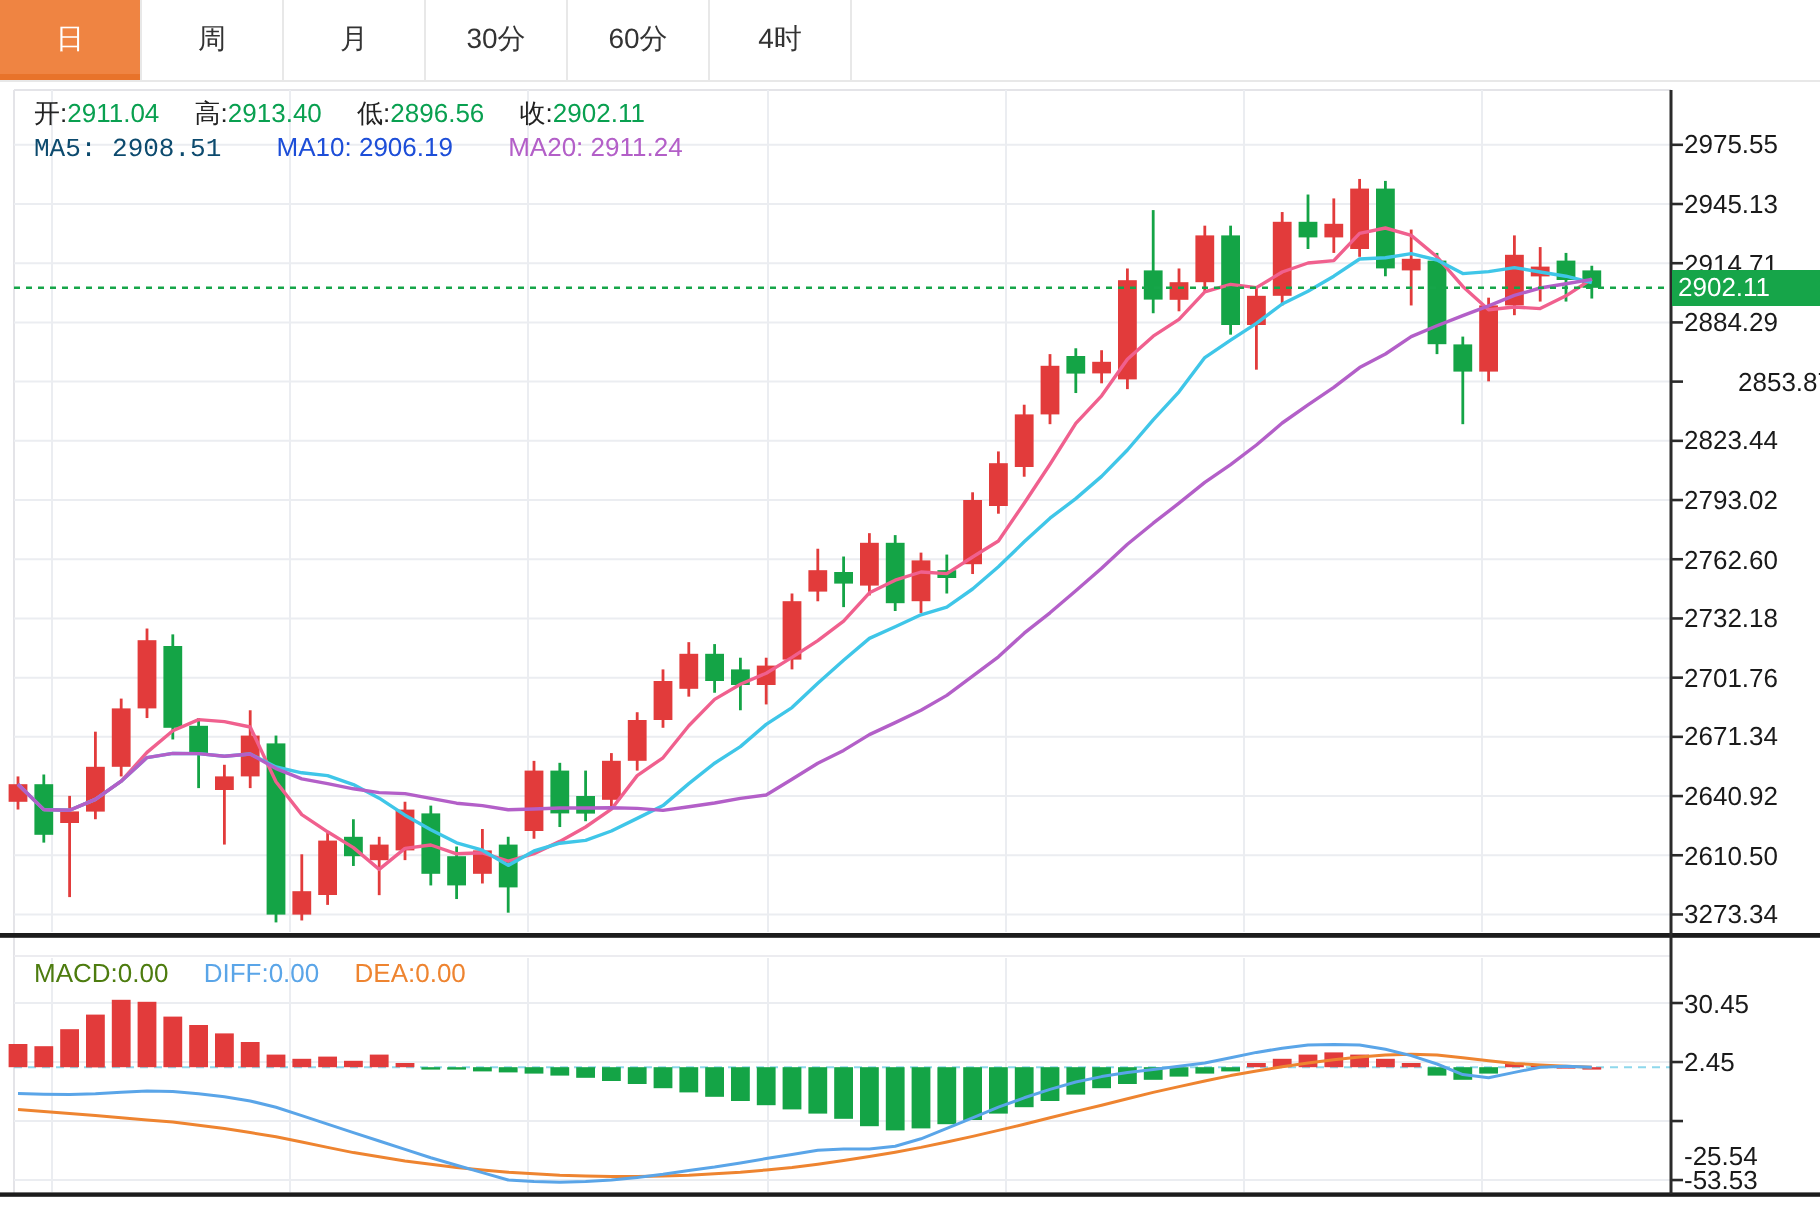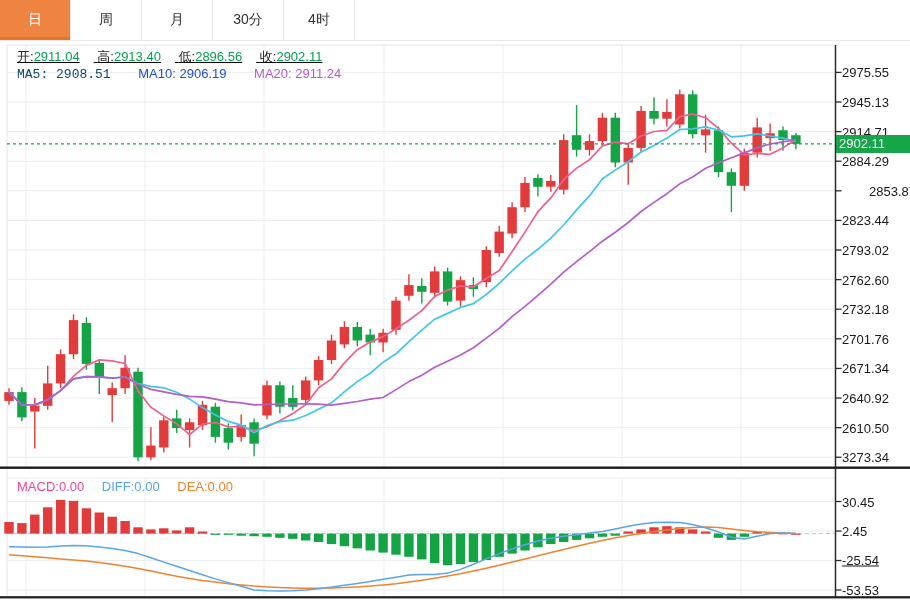--- a/index.html
+++ b/index.html
@@ -7,21 +7,21 @@
        font-family:"Liberation Sans","DejaVu Sans",sans-serif;}
   
   #tabbar{position:absolute;left:0;top:0;width:910px;height:40px;background:#fff;
           border-bottom:1px solid #e8e8e8;display:flex;z-index:3;}
   .tab{width:71px;height:40px;box-sizing:border-box;border-right:1px solid #e8e8e8;
        display:flex;align-items:center;justify-content:center;font-size:14px;color:#333;
        cursor:pointer;background:#fff;}
   .tab.active{color:#fff;}
   
   .inforow{position:absolute;left:17px;font-size:13px;z-index:3;white-space:nowrap;}
-  #ohlc-row{top:48px;text-decoration:underline;}
+  #ohlc-row{top:48px;}
   #ma-row{top:66px;}
   #macd-row{top:479px;}
   .lbl{color:#222;}
   .pair{margin-right:14px;}
   .mapair{margin-right:24px;}
   
   .axis-label{position:absolute;left:842px;transform:translateY(-50%);font-size:13px;
               color:#1a1a1a;z-index:3;white-space:nowrap;}
   #price-tag{position:absolute;left:836px;width:74px;height:18px;transform:translateY(-50%);
              color:#fff;font-size:13px;line-height:18px;padding-left:3px;box-sizing:border-box;
@@ -31,20 +31,21 @@
 </head>
 <body>
 
 <div id="app">
 
   <div id="tabbar">
       <div class="tab active" style="background: rgb(239, 132, 66); box-shadow: rgb(232, 115, 42) 0px -3px 0px inset;">日</div>
       <div class="tab">周</div>
       <div class="tab">月</div>
       <div class="tab">30分</div>
+      <div class="tab">60分</div>
       <div class="tab">4时</div>
     </div>
 
   <svg id="chart-svg" width="910" height="604">
       <line x1="7" y1="45" x2="835.5" y2="45" stroke="#e4e4e8" stroke-width="1"></line>
       <line x1="7" y1="45" x2="7" y2="597" stroke="#e4e4e8" stroke-width="1"></line>
       <line x1="7" y1="478" x2="835.5" y2="478" stroke="#ececf0" stroke-width="1"></line>
       <line x1="7" y1="72.4" x2="835.5" y2="72.4" stroke="#ebedf1" stroke-width="1"></line>
       <line x1="7" y1="102.00170200000008" x2="835.5" y2="102.00170200000008" stroke="#ebedf1" stroke-width="1"></line>
       <line x1="7" y1="131.60340400000015" x2="835.5" y2="131.60340400000015" stroke="#ebedf1" stroke-width="1"></line>
@@ -301,21 +302,21 @@
     <span class="pair"><span class="lbl">收:</span><span class="val-green" style="color: rgb(9, 160, 80);">2902.11</span></span>
   </div>
 
   <div class="inforow" id="ma-row">
     <span class="mapair ma5c" style="color: #0c4a6e; font-family: Liberation Mono, monospace;"><span>MA5:</span> <span>2908.51</span></span>
     <span class="mapair ma10c" style="color: #1d4ed8;"><span>MA10:</span> <span>2906.19</span></span>
     <span class="mapair ma20c" style="color: rgb(179, 95, 200);"><span>MA20:</span> <span>2911.24</span></span>
   </div>
 
   <div class="inforow" id="macd-row">
-    <span class="pair macdc" style="color: #ec4899;"><span>MACD:</span><span>0.00</span></span>
+    <span class="pair macdc" style="color: #4d7c0f;"><span>MACD:</span><span>0.00</span></span>
     <span class="pair diffc" style="color: rgb(90, 165, 232);"><span>DIFF:</span><span>0.00</span></span>
     <span class="pair deac" style="color: rgb(238, 132, 48);"><span>DEA:</span><span>0.00</span></span>
   </div>
 
   <div id="price-tag" style="top: 143.864px; background: rgb(22, 165, 73);">2902.11</div>
 
   <div id="axis-labels">
       <div class="axis-label" style="top: 72.4px;">2975.55</div>
       <div class="axis-label" style="top: 102.002px;">2945.13</div>
       <div class="axis-label" style="top: 131.603px;">2914.71</div>
@@ -325,16 +326,16 @@
       <div class="axis-label" style="top: 250.02px;">2793.02</div>
       <div class="axis-label" style="top: 279.622px;">2762.60</div>
       <div class="axis-label" style="top: 309.223px;">2732.18</div>
       <div class="axis-label" style="top: 338.825px;">2701.76</div>
       <div class="axis-label" style="top: 368.427px;">2671.34</div>
       <div class="axis-label" style="top: 398.028px;">2640.92</div>
       <div class="axis-label" style="top: 427.63px;">2610.50</div>
       <div class="axis-label" style="top: 457.232px;">3273.34</div>
       <div class="axis-label" style="top: 501.506px;">30.45</div>
       <div class="axis-label" style="top: 531.018px;">2.45</div>
-      <div class="axis-label" style="top: 560px; text-decoration: underline;">-25.54</div>
+      <div class="axis-label" style="top: 578px;">-25.54</div>
       <div class="axis-label" style="top: 590.021px;">-53.53</div>
     </div>
 </div>
 
 </body></html>

